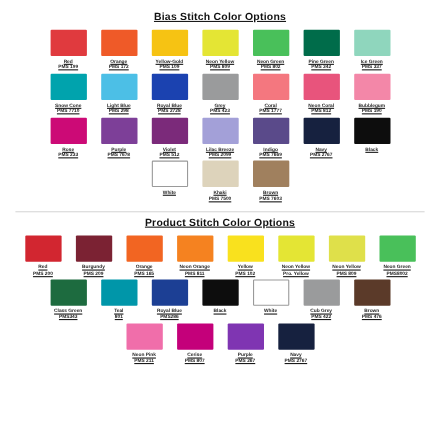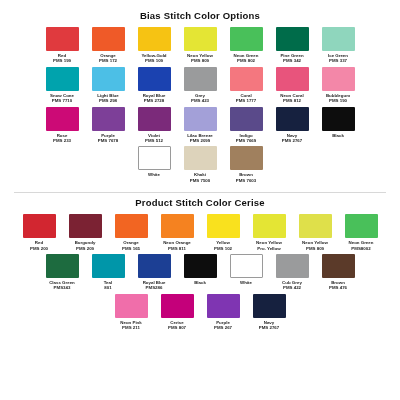--- a/index.html
+++ b/index.html
@@ -8,20 +8,21 @@
     background:#ffffff;
     font-family:"Liberation Sans", sans-serif;
     color:#1a1a1a;
     overflow:hidden;
   }
   .page{
     width:400px;height:400px;
     position:relative;
     box-sizing:border-box;
     padding:6px 14px 0 14px;
+    text-decoration:underline;
   }
   .section-title{
     text-align:center;
     font-size:9.5px;
     font-weight:bold;
     letter-spacing:.2px;
     color:#111;
     margin:4px 0 6px 0;
   }
   .divider{
@@ -193,21 +194,21 @@
           <div class="chip" style="background: rgb(160, 128, 94);"></div>
           <div class="label">Brown
 PMS 7603</div>
         </div>
       </div>
   </div>
 
   <div class="divider"></div>
 
   <div class="section sec2">
-    <div class="section-title">Product Stitch Color Cerise</div>
+    <div class="section-title">Product Stitch Color Options</div>
     <div class="grid" id="s1r0">
         <div class="swatch">
           <div class="chip" style="background: rgb(210, 38, 48);"></div>
           <div class="label">Red
 PMS 200</div>
         </div>
         <div class="swatch">
           <div class="chip" style="background: rgb(123, 34, 51);"></div>
           <div class="label">Burgundy
 PMS 209</div>

